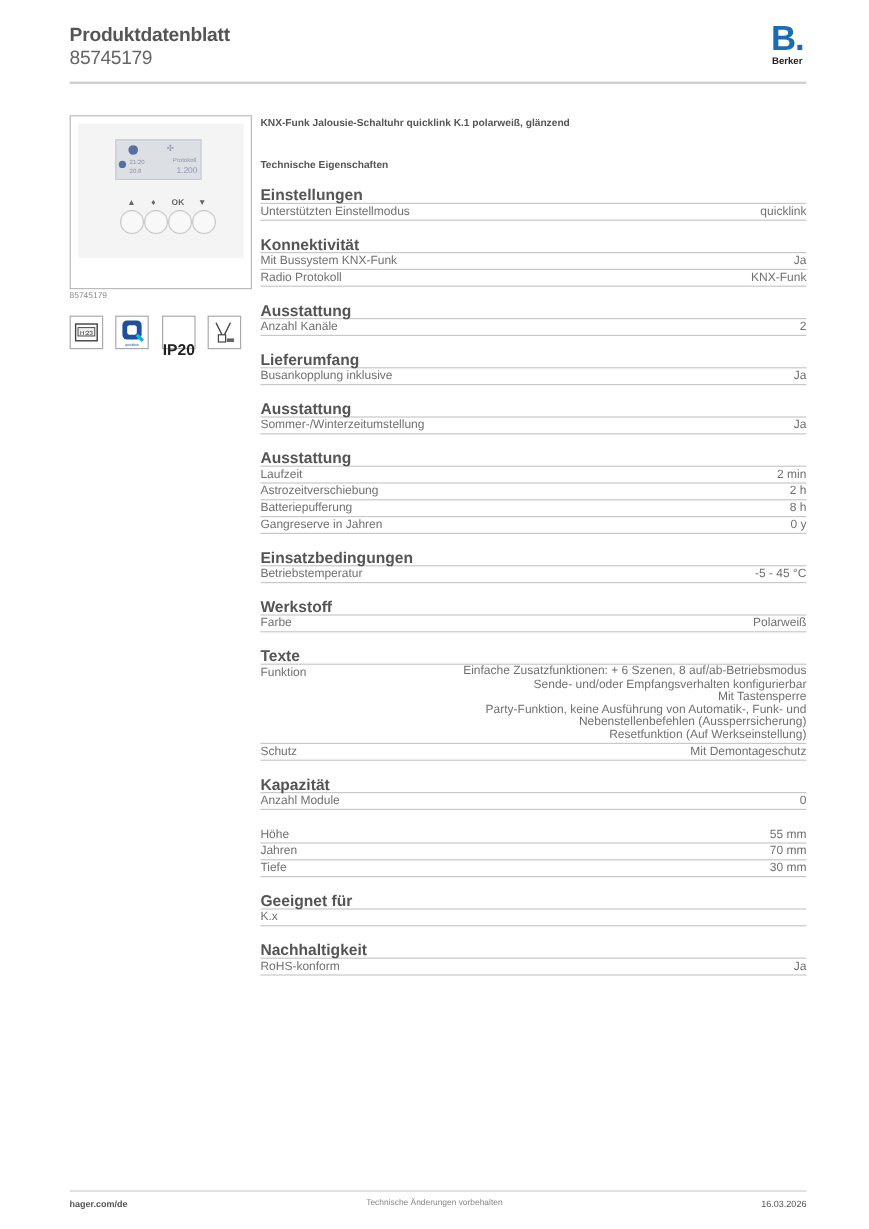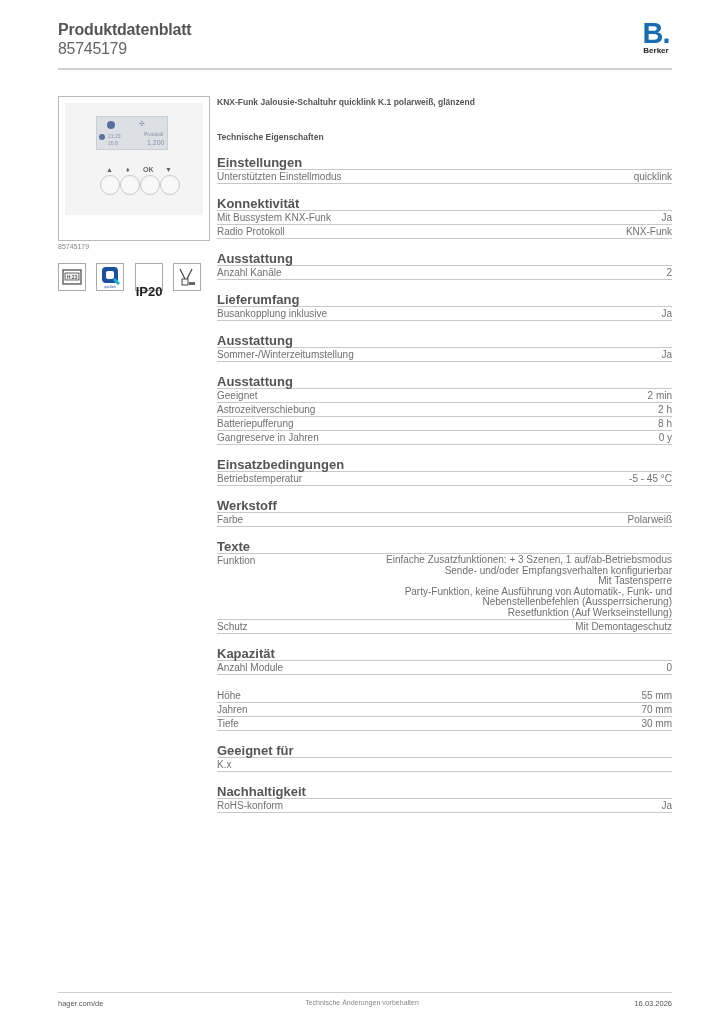--- a/index.html
+++ b/index.html
@@ -29,21 +29,21 @@
   .content { position: absolute; left: 217px; top: 96px; width: 455px; }
   .product-name { font-size: 8.5px; font-weight: bold; color: #555; height: 12px; line-height: 12px; }
   .tech-head { font-size: 8.5px; font-weight: bold; color: #555; margin-top: 23px; height: 12px; line-height: 12px; }
   .section { margin-top: 14px; }
   .section.gap-lg { }
   .sec-title { font-size: 13px; font-weight: bold; color: #555; line-height: 11px; padding-bottom: 1px; border-bottom: 1.5px solid #c8c8c8; }
   .row { display: flex; justify-content: space-between; font-size: 10px; color: #707070; line-height: 13px; border-bottom: 1.5px solid #c8c8c8; gap: 28px; }
   .row .val { text-align: right; white-space: pre-line; }
 
   .footer-rule { position: absolute; left: 58px; top: 992px; width: 614px; height: 1px; background: #cfcfcf; }
-  .footer-left { position: absolute; left: 58px; top: 999px; font-size: 7.5px; font-weight: normal; color: #555; }
+  .footer-left { position: absolute; left: 58px; top: 999px; font-size: 7.5px; font-weight: bold; color: #555; }
   .footer-center { position: absolute; left: 0; width: 724px; top: 999px; text-align: center; font-size: 7px; color: #888; }
   .footer-right { position: absolute; right: 52px; top: 999px; font-size: 7.5px; font-weight: normal; color: #555; }
 </style>
 </head>
 <body>
 
 <div class="header">
   <div class="title">Produktdatenblatt</div>
   <div class="subtitle">85745179</div>
   <div class="logo">
@@ -146,21 +146,21 @@
     <div class="sec-title">Ausstattung</div>
     <div class="row">
         <span>Sommer-/Winterzeitumstellung</span>
         <span class="val">Ja</span>
       </div>
   </div>
 
   <div class="section">
     <div class="sec-title">Ausstattung</div>
     <div class="row">
-        <span>Geeignet</span>
+        <span>Laufzeit</span>
         <span class="val">2 min</span>
       </div>
     <div class="row">
         <span>Astrozeitverschiebung</span>
         <span class="val">2 h</span>
       </div>
     <div class="row">
         <span>Batteriepufferung</span>
         <span class="val">8 h</span>
       </div>
@@ -183,21 +183,21 @@
     <div class="row">
         <span>Farbe</span>
         <span class="val">Polarweiß</span>
       </div>
   </div>
 
   <div class="section">
     <div class="sec-title">Texte</div>
     <div class="row">
         <span>Funktion</span>
-        <span class="val" style="line-height:10.5px;padding:1px 0 1px;">Einfache Zusatzfunktionen: + 3 Szenen, 1 auf/ab-Betriebsmodus
+        <span class="val" style="line-height:10.5px;padding:1px 0 1px;">Einfache Zusatzfunktionen: + 6 Szenen, 8 auf/ab-Betriebsmodus
 Sende- und/oder Empfangsverhalten konfigurierbar
 Mit Tastensperre
 Party-Funktion, keine Ausführung von Automatik-, Funk- und
 Nebenstellenbefehlen (Aussperrsicherung)
 Resetfunktion (Auf Werkseinstellung)</span>
       </div>
     <div class="row">
         <span>Schutz</span>
         <span class="val">Mit Demontageschutz</span>
       </div>

